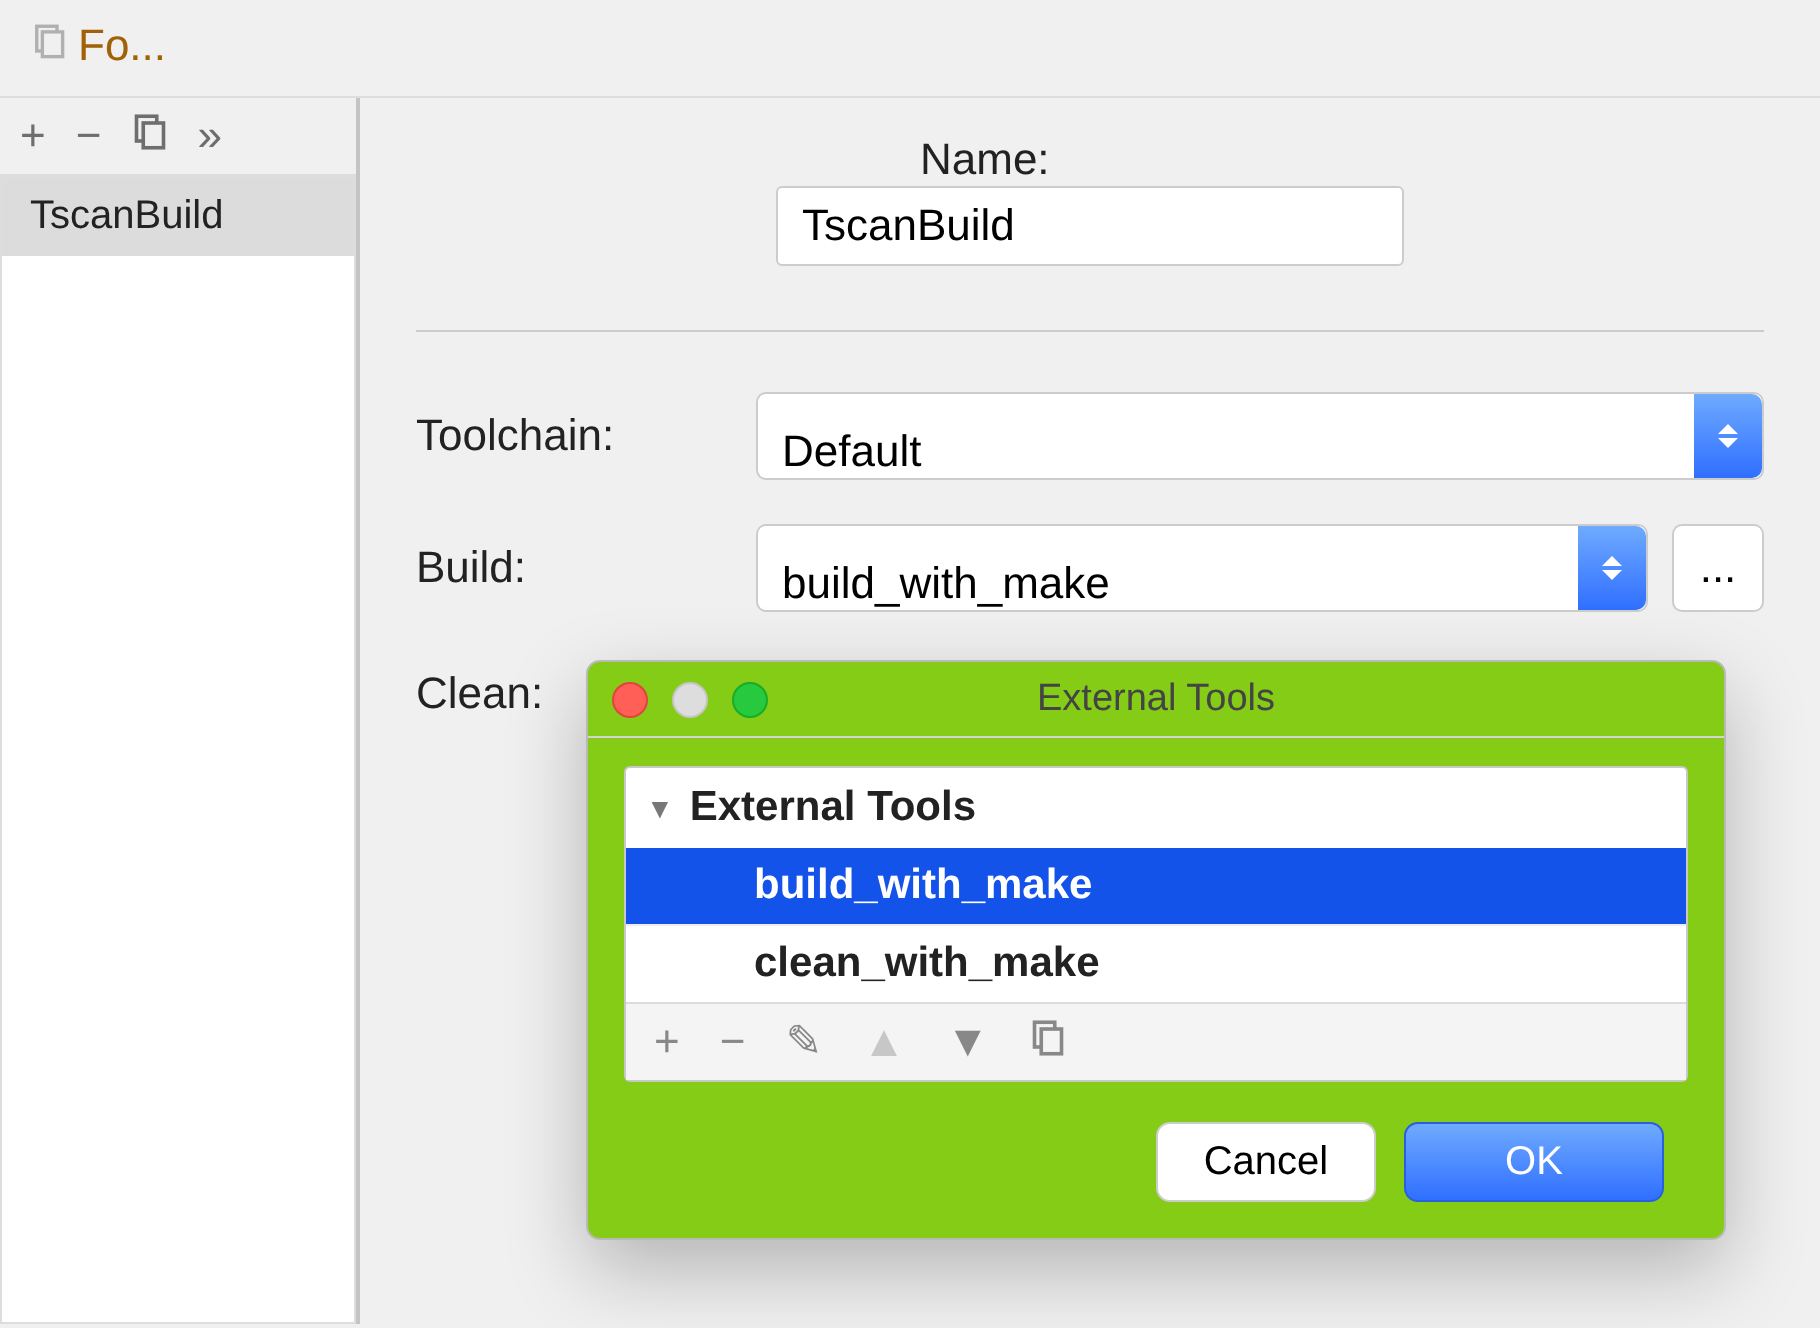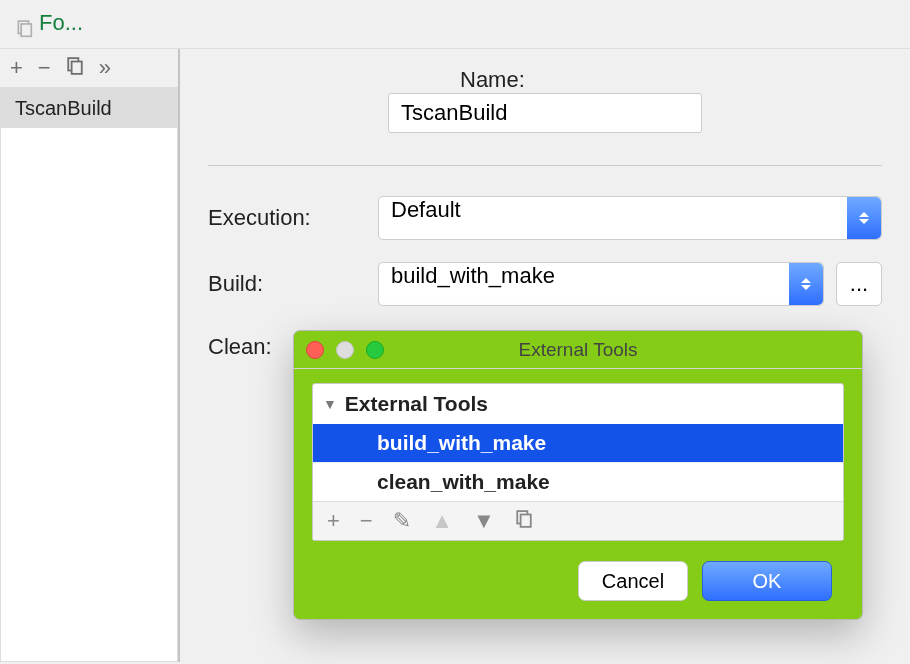--- a/index.html
+++ b/index.html
@@ -28,22 +28,22 @@
       font-size: 22px;
       font-weight: 700;
       color: #333;
     }
     .breadcrumb-sep {
       color: #666;
       font-weight: 400;
     }
     .fo-label {
       display: flex;
-      align-items: flex-end;
-      color: #15803d;
+      align-items: flex-start;
+      color: #a16207;
       font-size: 22px;
       gap: 6px;
     }
     .copy-icon-href {
       display: inline-block;
       width: 18px;
       height: 18px;
     }
     .body {
       display: flex;
@@ -122,21 +122,21 @@
       display: flex;
       align-items: center;
     }
     .select-box {
       flex: 1;
       height: 44px;
       background: #fff;
       border: 1px solid #ccc;
       border-radius: 5px;
       display: flex;
-      align-items: flex-start;
+      align-items: flex-end;
       padding: 0 12px;
       font-size: 22px;
       position: relative;
     }
     .select-arrow {
       position: absolute;
       right: 0;
       top: 0;
       width: 34px;
       height: 100%;
@@ -317,21 +317,21 @@
   </div>
 
   <div class="main">
     <div class="form-row name-row">
       <div class="form-label">Name:</div>
       <input class="text-input" type="text" value="TscanBuild" style="">
     </div>
     <hr class="hr">
 
     <div class="form-row">
-      <div class="form-label">Execution:</div>
+      <div class="form-label">Toolchain:</div>
       <div class="select-wrap">
         <div class="select-box">
           <span>Default</span>
           <div class="select-arrow">
             <div class="arrow-up"></div>
               <div class="arrow-down"></div>
           </div>
         </div>
       </div>
     </div>

